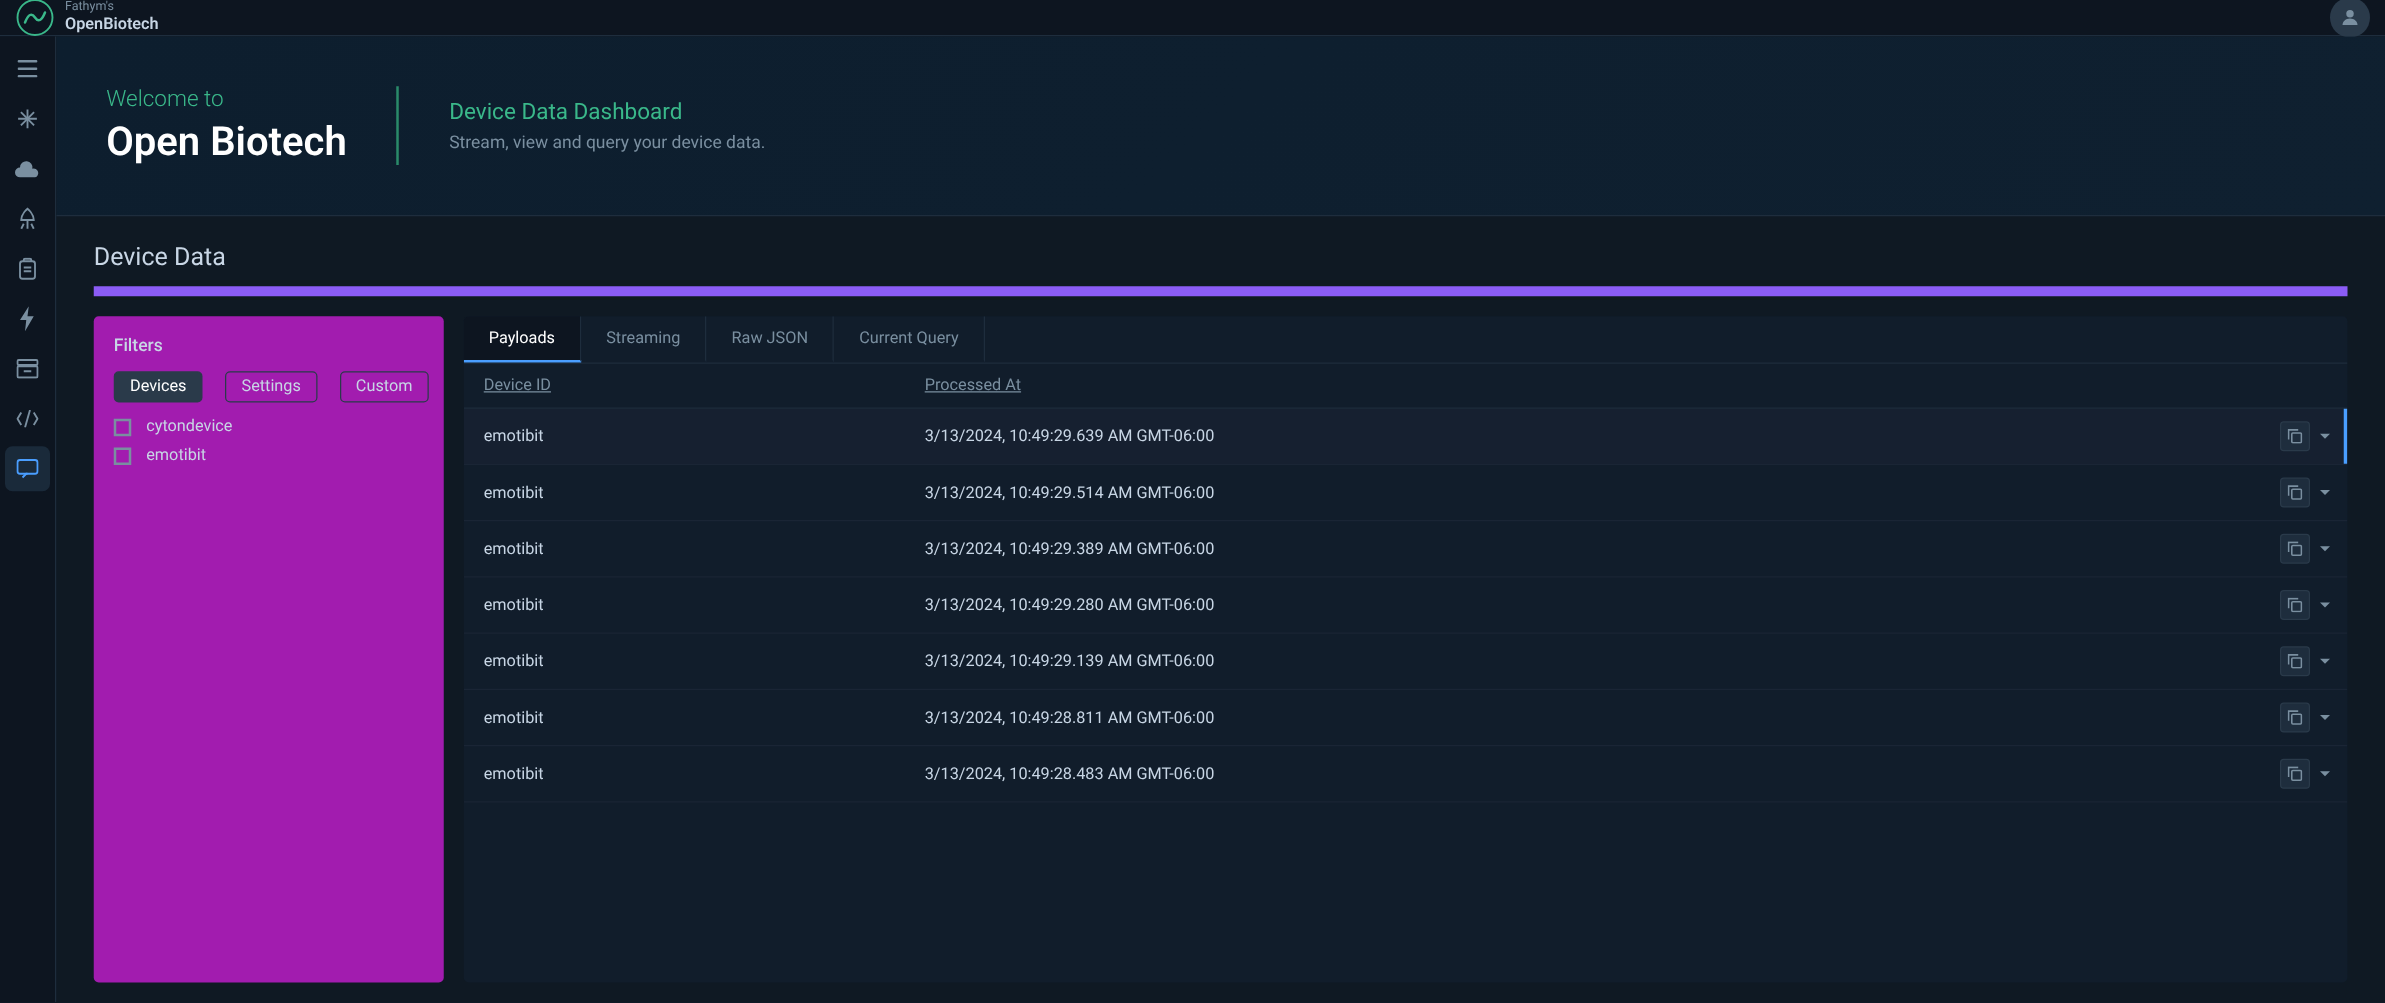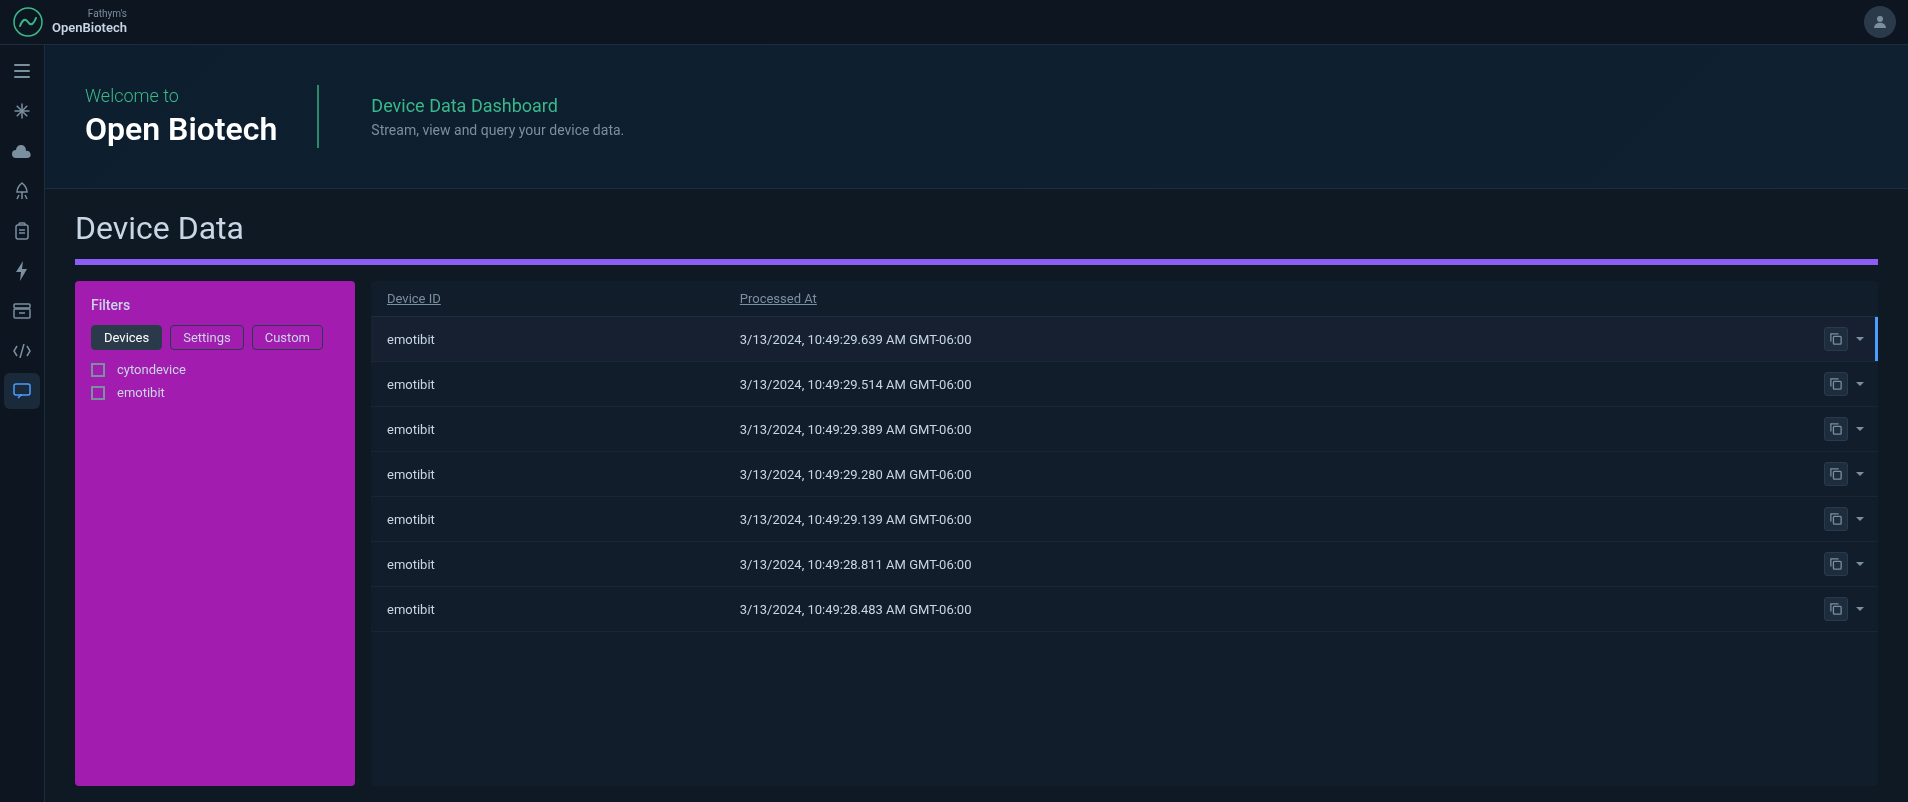--- a/index.html
+++ b/index.html
@@ -12,25 +12,24 @@
       flex-direction: column;
       height: 100vh;
       overflow: hidden;
     }
 
     
     .top-nav {
       background-color: #0d1520;
       display: flex;
       align-items: center;
-      height: 45px;
+      height: 29px;
       padding: 0 12px;
       border-bottom: 1px solid #1e2d3d;
       flex-shrink: 0;
-      text-align: right;
     }
     .logo-area {
       display: flex;
       align-items: center;
       gap: 8px;
       margin-right: 16px;
     }
     .logo-icon {
       width: 32px;
       height: 32px;
@@ -133,43 +132,43 @@
       font-weight: 300;
       margin-bottom: 4px;
     }
     .hero-left .title {
       color: #ffffff;
       font-size: 32px;
       font-weight: 600;
       line-height: 1.2;
     }
     .hero-right {
-      padding-left: 52px;
+      padding-left: 40px;
     }
     .hero-right .subtitle {
       color: #3ab88a;
       font-size: 18px;
       margin-bottom: 6px;
     }
     .hero-right .desc {
       color: #7a8fa0;
       font-size: 14px;
     }
 
     
     .device-data {
       padding: 20px 30px 0 30px;
       flex-shrink: 0;
     }
     .device-data-title {
-      font-size: 32px;
+      font-size: 20px;
       color: #c8d6e5;
       font-weight: 400;
       padding-bottom: 12px;
-      border-bottom: 6px solid #8b5cf6;
+      border-bottom: 8px solid #8b5cf6;
     }
 
     
     .data-area {
       display: flex;
       flex: 1;
       padding: 16px 30px;
       gap: 16px;
       overflow: hidden;
     }
@@ -183,21 +182,21 @@
       padding: 16px;
     }
     .filters-title {
       font-size: 14px;
       color: #c8d6e5;
       margin-bottom: 12px;
       font-weight: 500;
     }
     .filter-tabs {
       display: flex;
-      gap: 8px;
+      gap: 18px;
       margin-bottom: 12px;
     }
     .filter-tab {
       padding: 4px 12px;
       border-radius: 4px;
       cursor: pointer;
       font-size: 13px;
       border: 1px solid #2a3a4a;
       color: #c8d6e5;
       background: transparent;
@@ -429,20 +428,26 @@
             <span class="filter-label">cytondevice</span>
           </div>
           <div class="filter-item">
             <div class="filter-checkbox"></div>
             <span class="filter-label">emotibit</span>
           </div>
         </div>
       </div>
 
       <div class="table-panel">
+        <div class="table-tabs">
+          <div class="table-tab active">Payloads</div>
+          <div class="table-tab">Streaming</div>
+          <div class="table-tab">Raw JSON</div>
+          <div class="table-tab">Current Query</div>
+        </div>
         <div class="table-content">
           <table>
             <thead>
               <tr>
                 <th>Device ID</th>
                 <th>Processed At</th>
                 <th style="width:60px;"></th>
               </tr>
             </thead>
             <tbody id="table-body">

